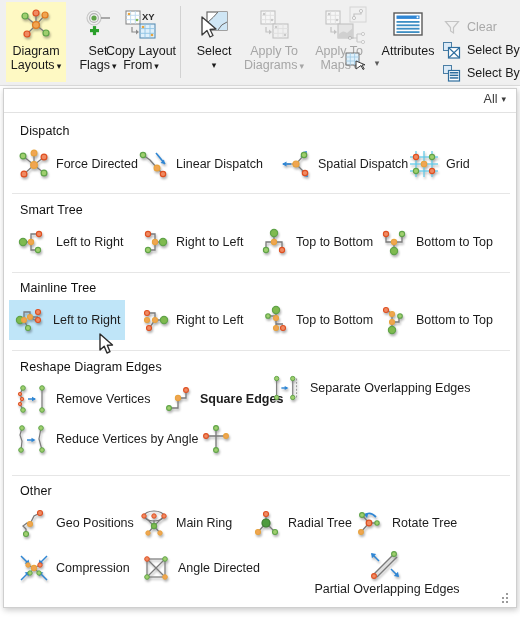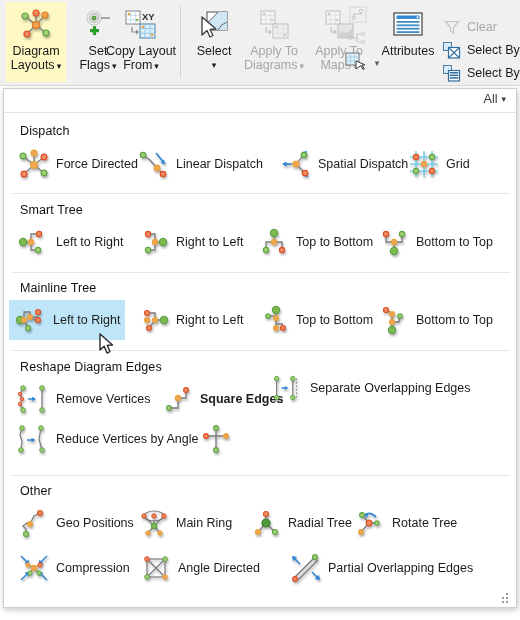--- a/index.html
+++ b/index.html
@@ -773,21 +773,21 @@
         <path d="M8 7 L26 25 M26 7 L8 25" fill="none" stroke="#7a7a7a" stroke-width="1.2"></path>
         <circle cx="8" cy="7" r="2.3" fill="#f08a62" stroke="#de4f20" stroke-width="1"></circle>
         <circle cx="26" cy="7" r="2.3" fill="#9fcf6e" stroke="#5fa348" stroke-width="1"></circle>
         <circle cx="8" cy="25" r="2.3" fill="#9fcf6e" stroke="#5fa348" stroke-width="1"></circle>
         <circle cx="26" cy="25" r="2.3" fill="#f0a552" stroke="#e8a33d" stroke-width="1"></circle>
       </svg>
     </span>
     <span class="gi-label">Angle Directed</span>
   </div>
 
-  <div class="gitem" style="left:280px;top:459px;width:190px;">
+  <div class="gitem" style="left:286px;top:459px;width:190px;flex-direction:column;">
     <span class="gi-icon">
       <svg width="36" height="32" viewBox="0 0 36 32" class="shadow-soft">
         <path d="M6 26 L27 5" fill="none" stroke="#7a7a7a" stroke-width="1.4"></path>
         <path d="M10 28 L30 8" fill="none" stroke="#7a7a7a" stroke-width="1.4"></path>
         <g stroke="#2f86d4" stroke-width="1.5" fill="none">
             <path d="M12 12 L5 5"></path>
             <path d="M24 20 L31 27"></path>
           </g>
         <path d="M4 4 L9.2 5 L5 9.2 Z" fill="#2f86d4"></path>
         <path d="M32 28 L26.8 27 L31 22.8 Z" fill="#2f86d4"></path>

